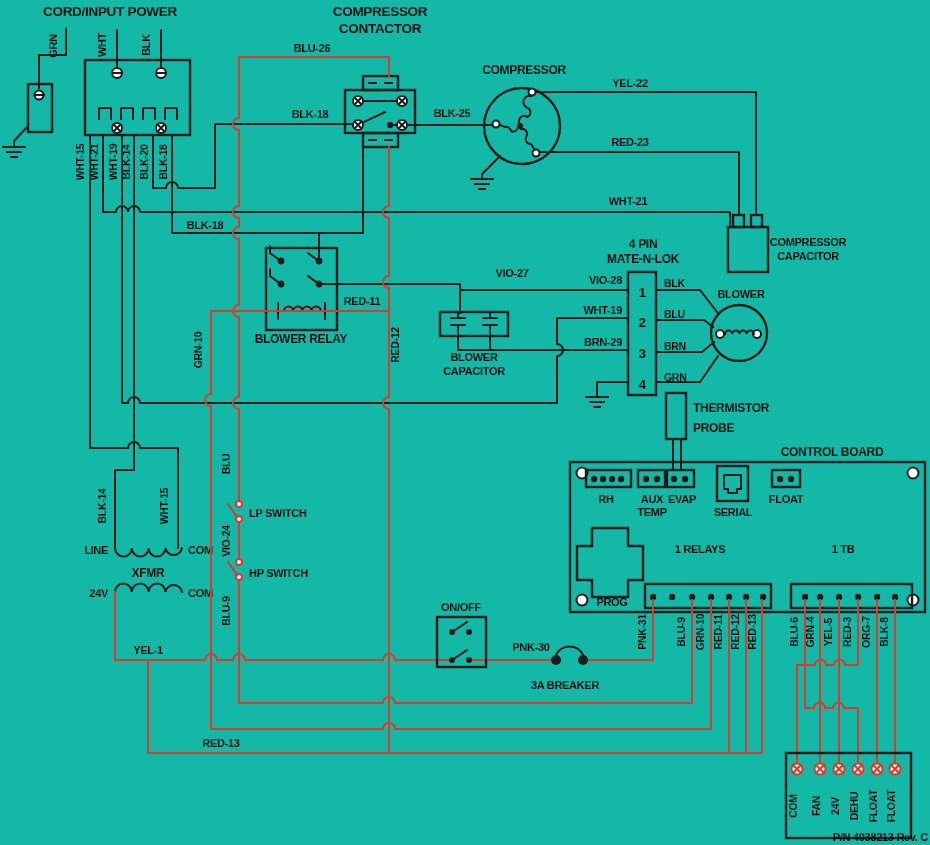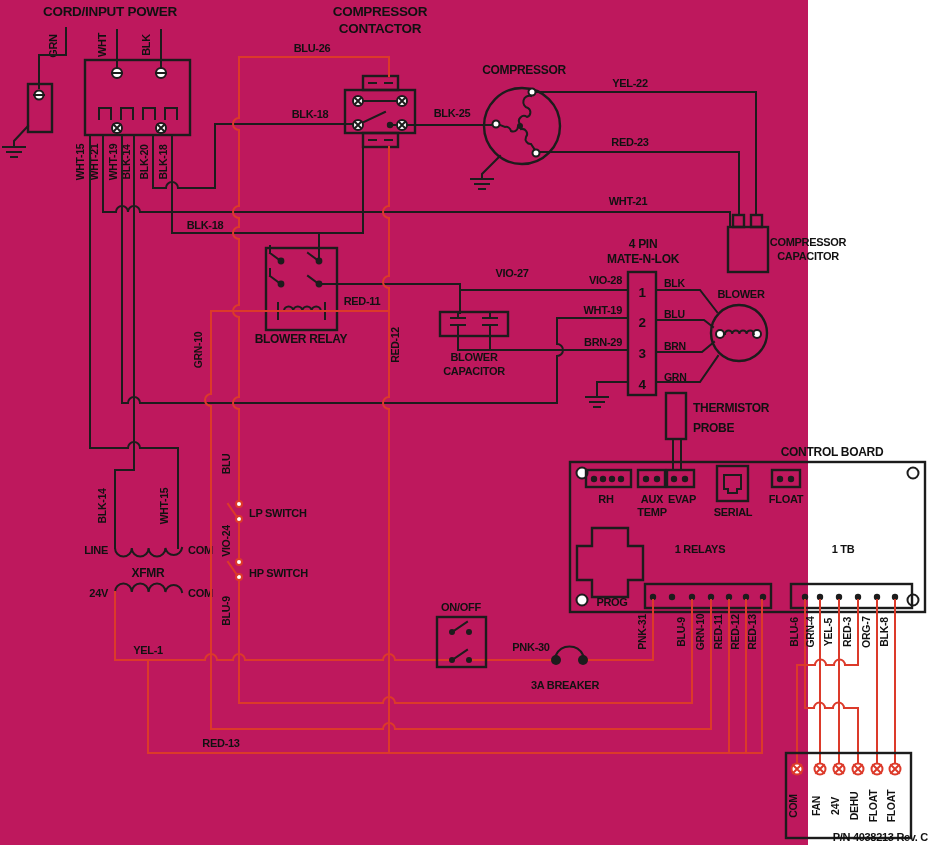--- a/index.html
+++ b/index.html
@@ -1,16 +1,16 @@
 <!DOCTYPE html>
 <html><head>
 <meta charset="utf-8">
 <style>
   html,body{margin:0;padding:0;background:#ffffff;}
-  .stage{width:808px;height:845px;background:#be185d;position:relative;font-family:"Liberation Sans",sans-serif;}
+  .stage{width:930px;height:845px;background:#14b8a6;position:relative;font-family:"Liberation Sans",sans-serif;}
   svg{display:block;}
   .wb{stroke:#1c1c1c;stroke-width:2;fill:none;stroke-linecap:square;}
   .wr{stroke:#dc3a2a;stroke-width:2;fill:none;stroke-linecap:square;}
   .box{stroke:#1c1c1c;stroke-width:2.4;fill:none;}
   .dot{fill:#1c1c1c;stroke:none;}
   .odot{fill:#fff;stroke:#1c1c1c;stroke-width:2;}
   .rdot{fill:#fff;stroke:#dc3a2a;stroke-width:2;}
   text{fill:#111;font-family:"Liberation Sans",sans-serif;font-weight:bold;letter-spacing:-0.3px;}
   .t10{font-size:10.5px;}
   .t11{font-size:11px;}

